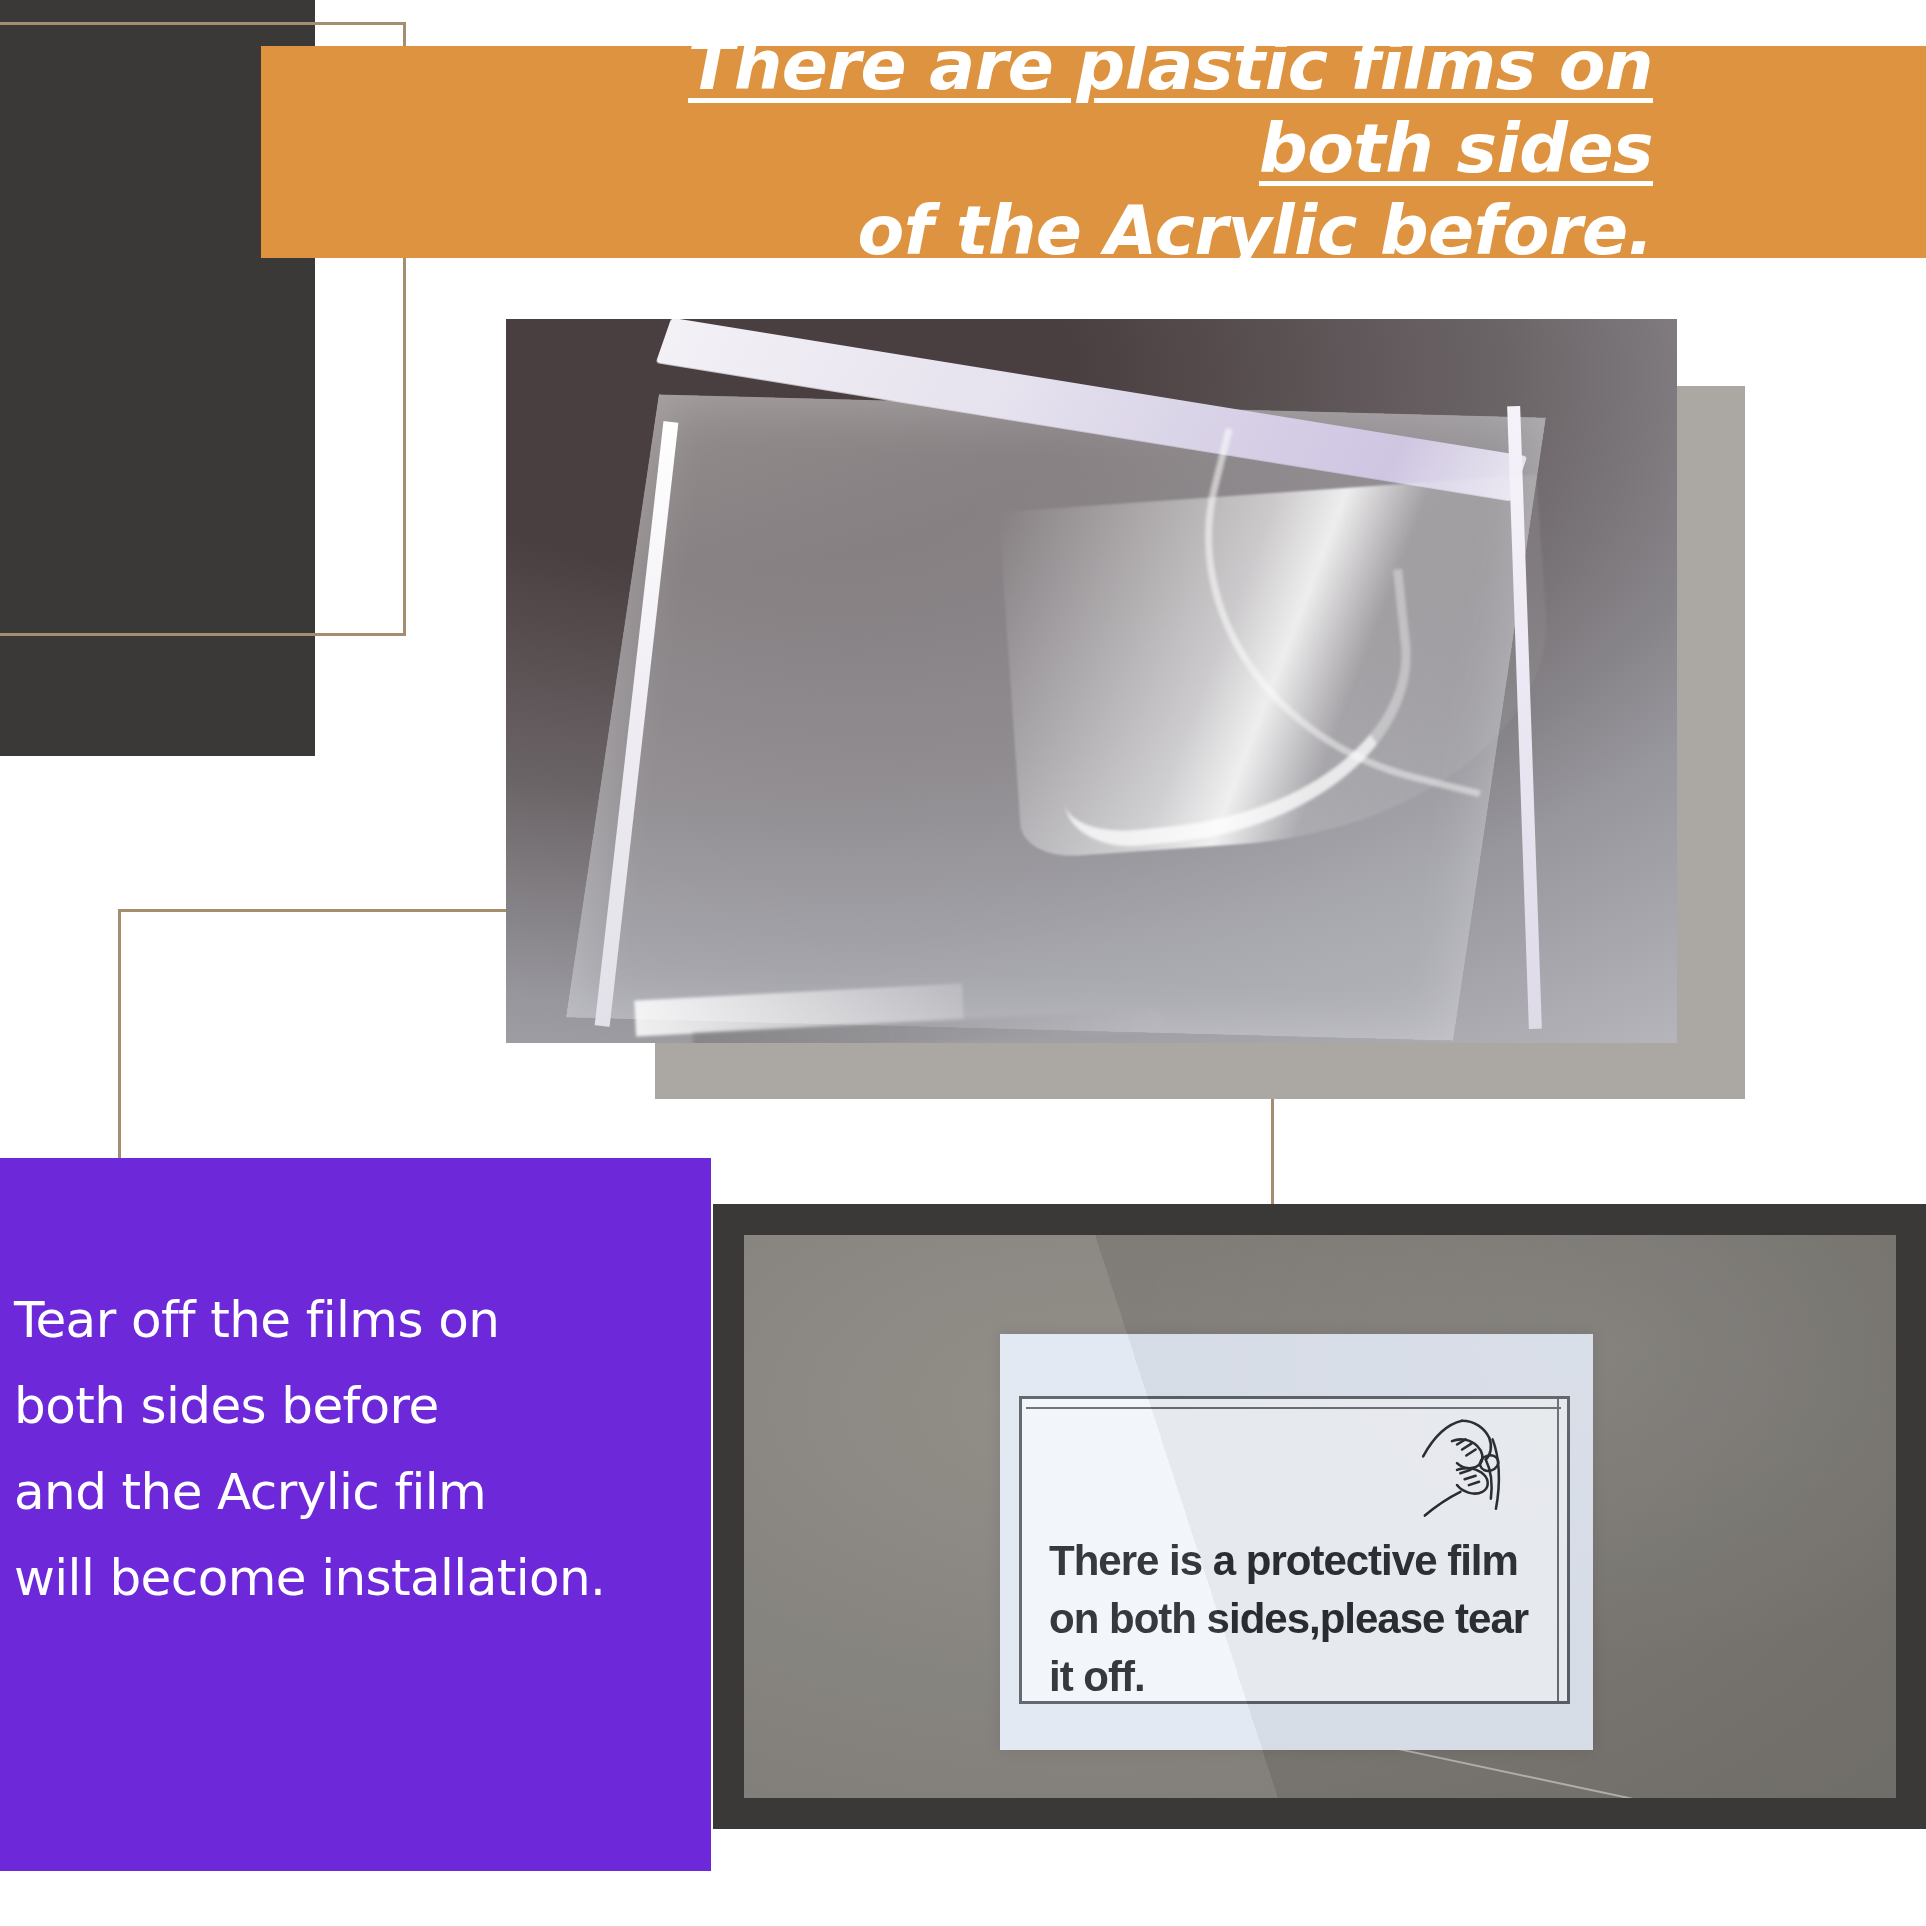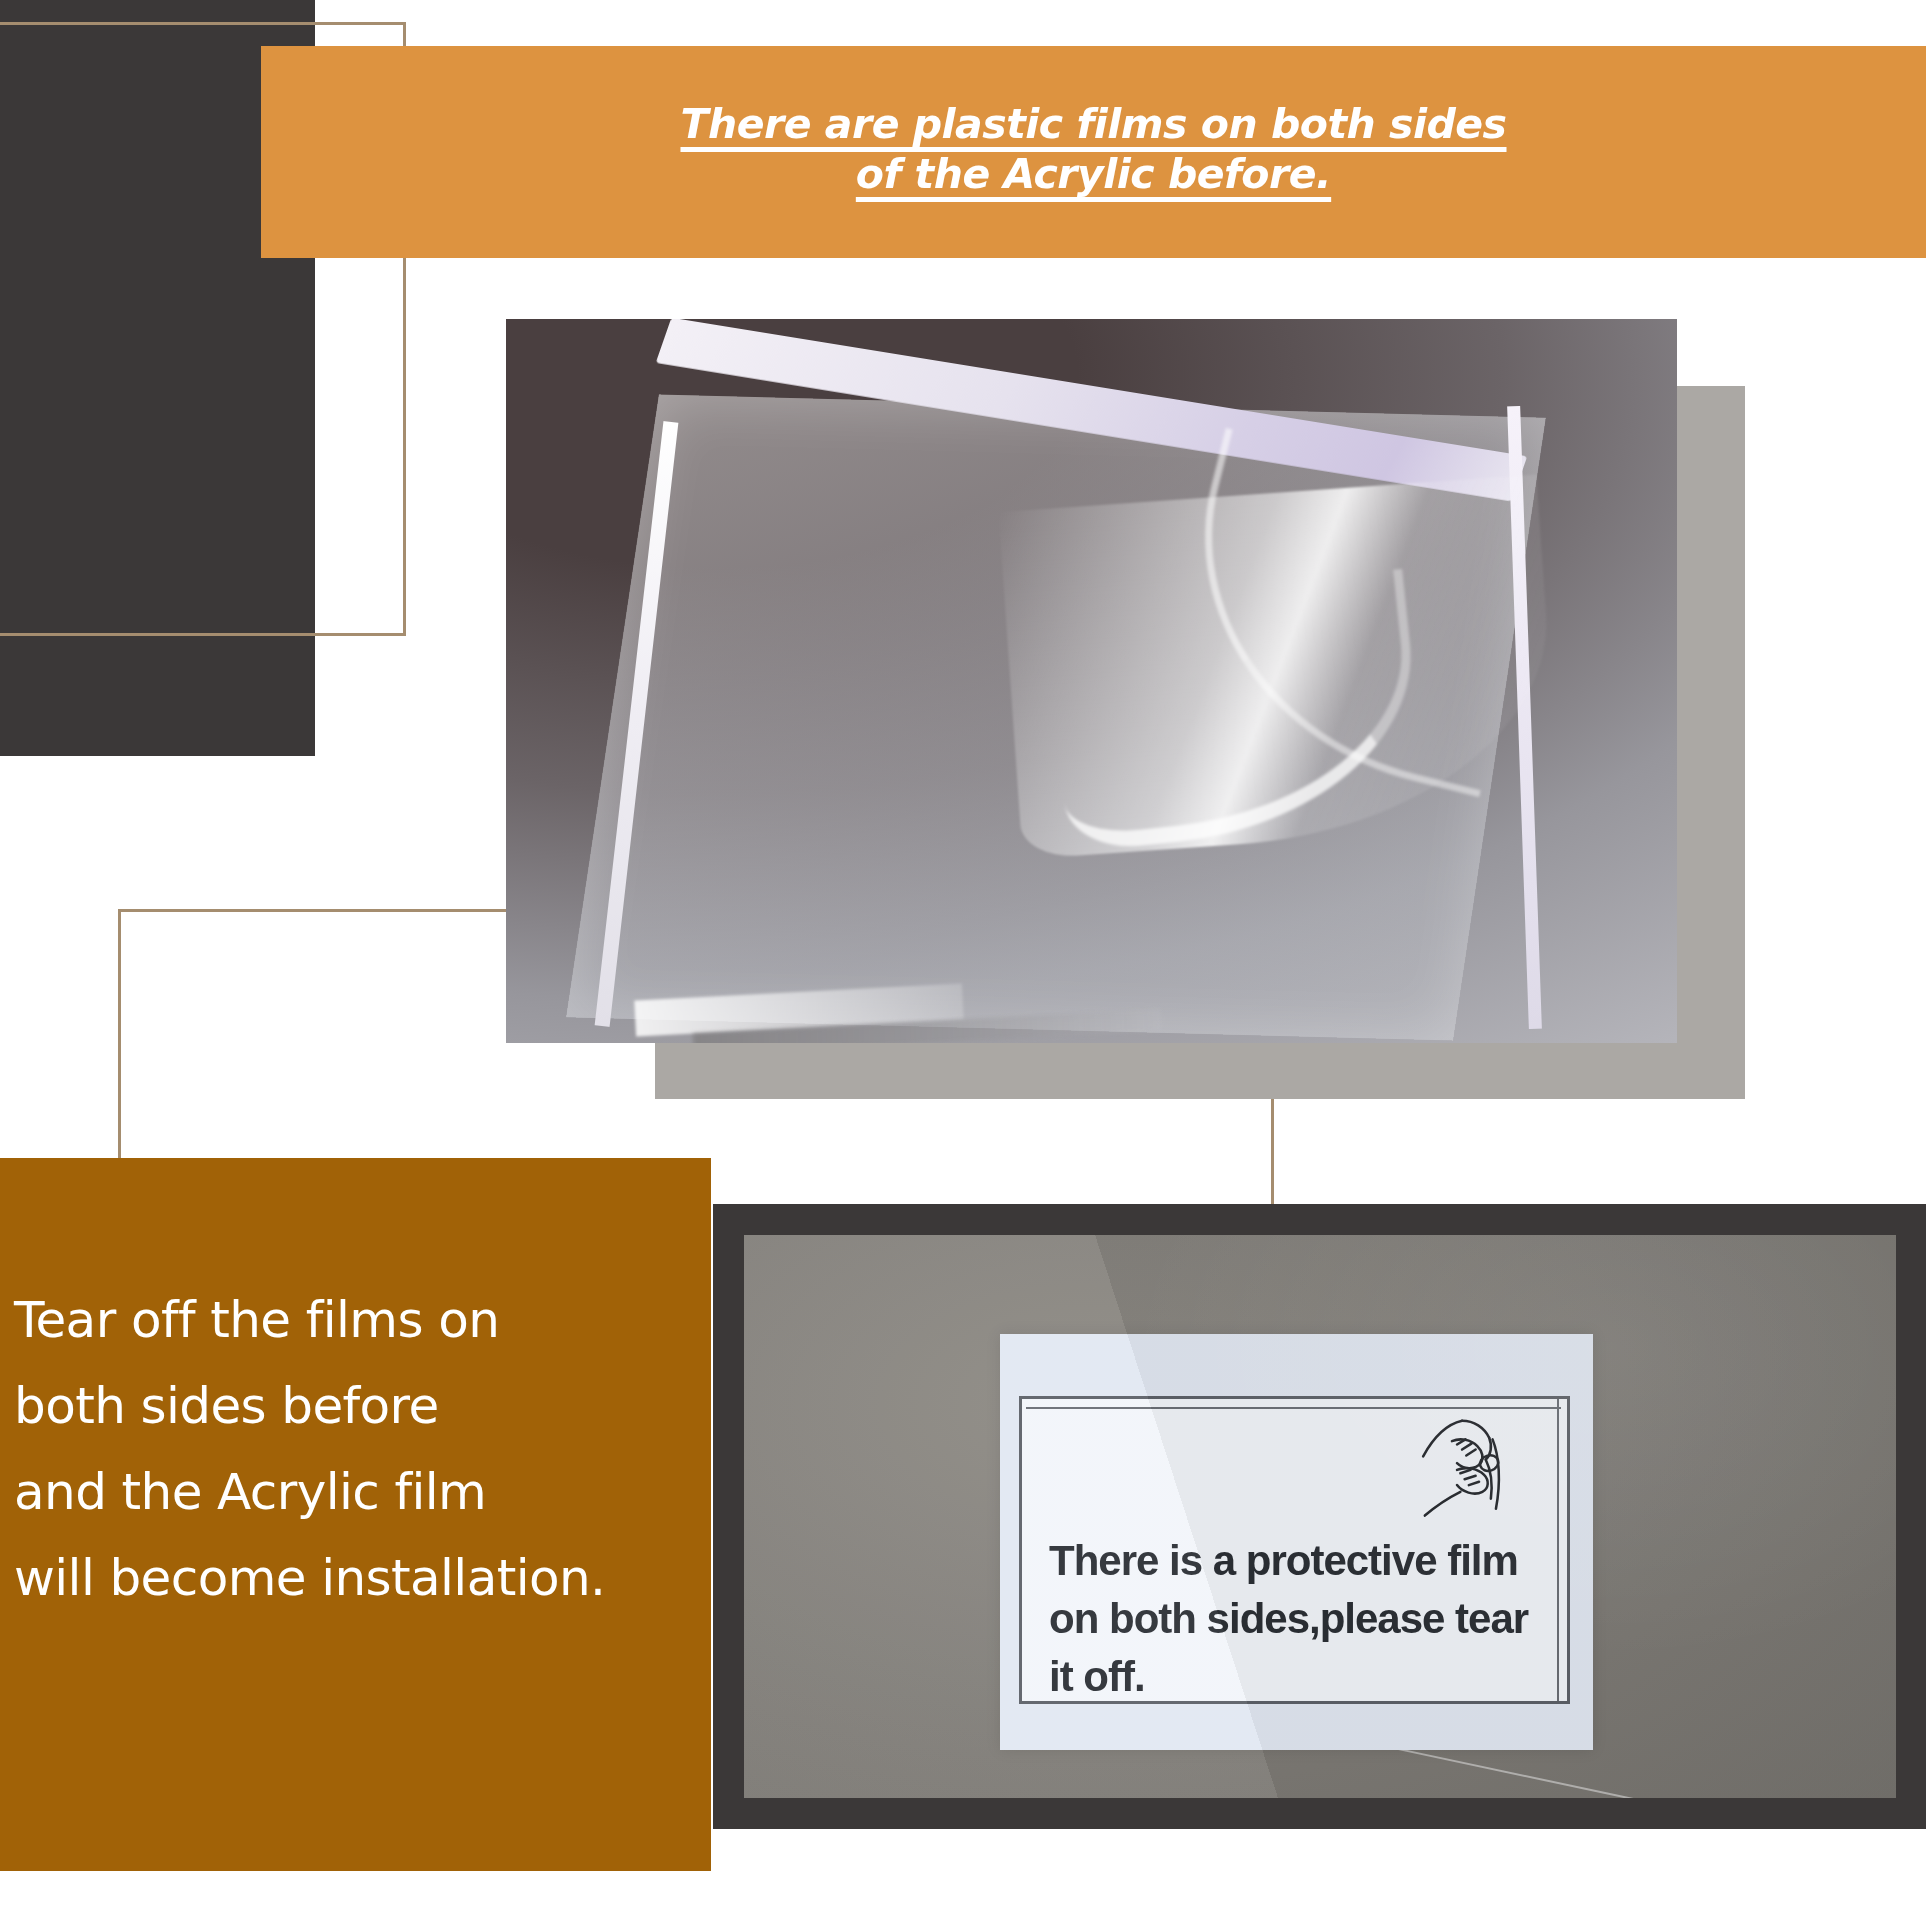--- a/index.html
+++ b/index.html
@@ -67,23 +67,23 @@
     display: flex;
     align-items: center;
     justify-content: center;
     z-index: 5;
   }
   .title-text {
     color: #ffffff;
     font-family: "DejaVu Sans", sans-serif;
     font-weight: bold;
     font-style: italic;
-    font-size: 41px;
+    font-size: 68px;
     line-height: 1.22;
-    text-align: center;
+    text-align: right;
     text-decoration: underline;
     text-underline-offset: 9px;
     text-decoration-thickness: 5px;
     letter-spacing: -0.5px;
     padding-bottom: 6px;
     width: 1119px;
   }
 
   
   .hero-shadow {
@@ -208,21 +208,21 @@
     filter: blur(2px);
   }
 
   
   .caption-block {
     position: absolute;
     left: 0px;
     top: 1158px;
     width: 711px;
     height: 713px;
-    background: #a16207;
+    background: #6d28d9;
     z-index: 6;
     padding: 119px 44px 0 14px;
     box-sizing: border-box;
   }
   .caption-text {
     color: #ffffff;
     font-family: "DejaVu Sans", sans-serif;
     font-size: 50px;
     line-height: 1.72;
     letter-spacing: -0.6px;

